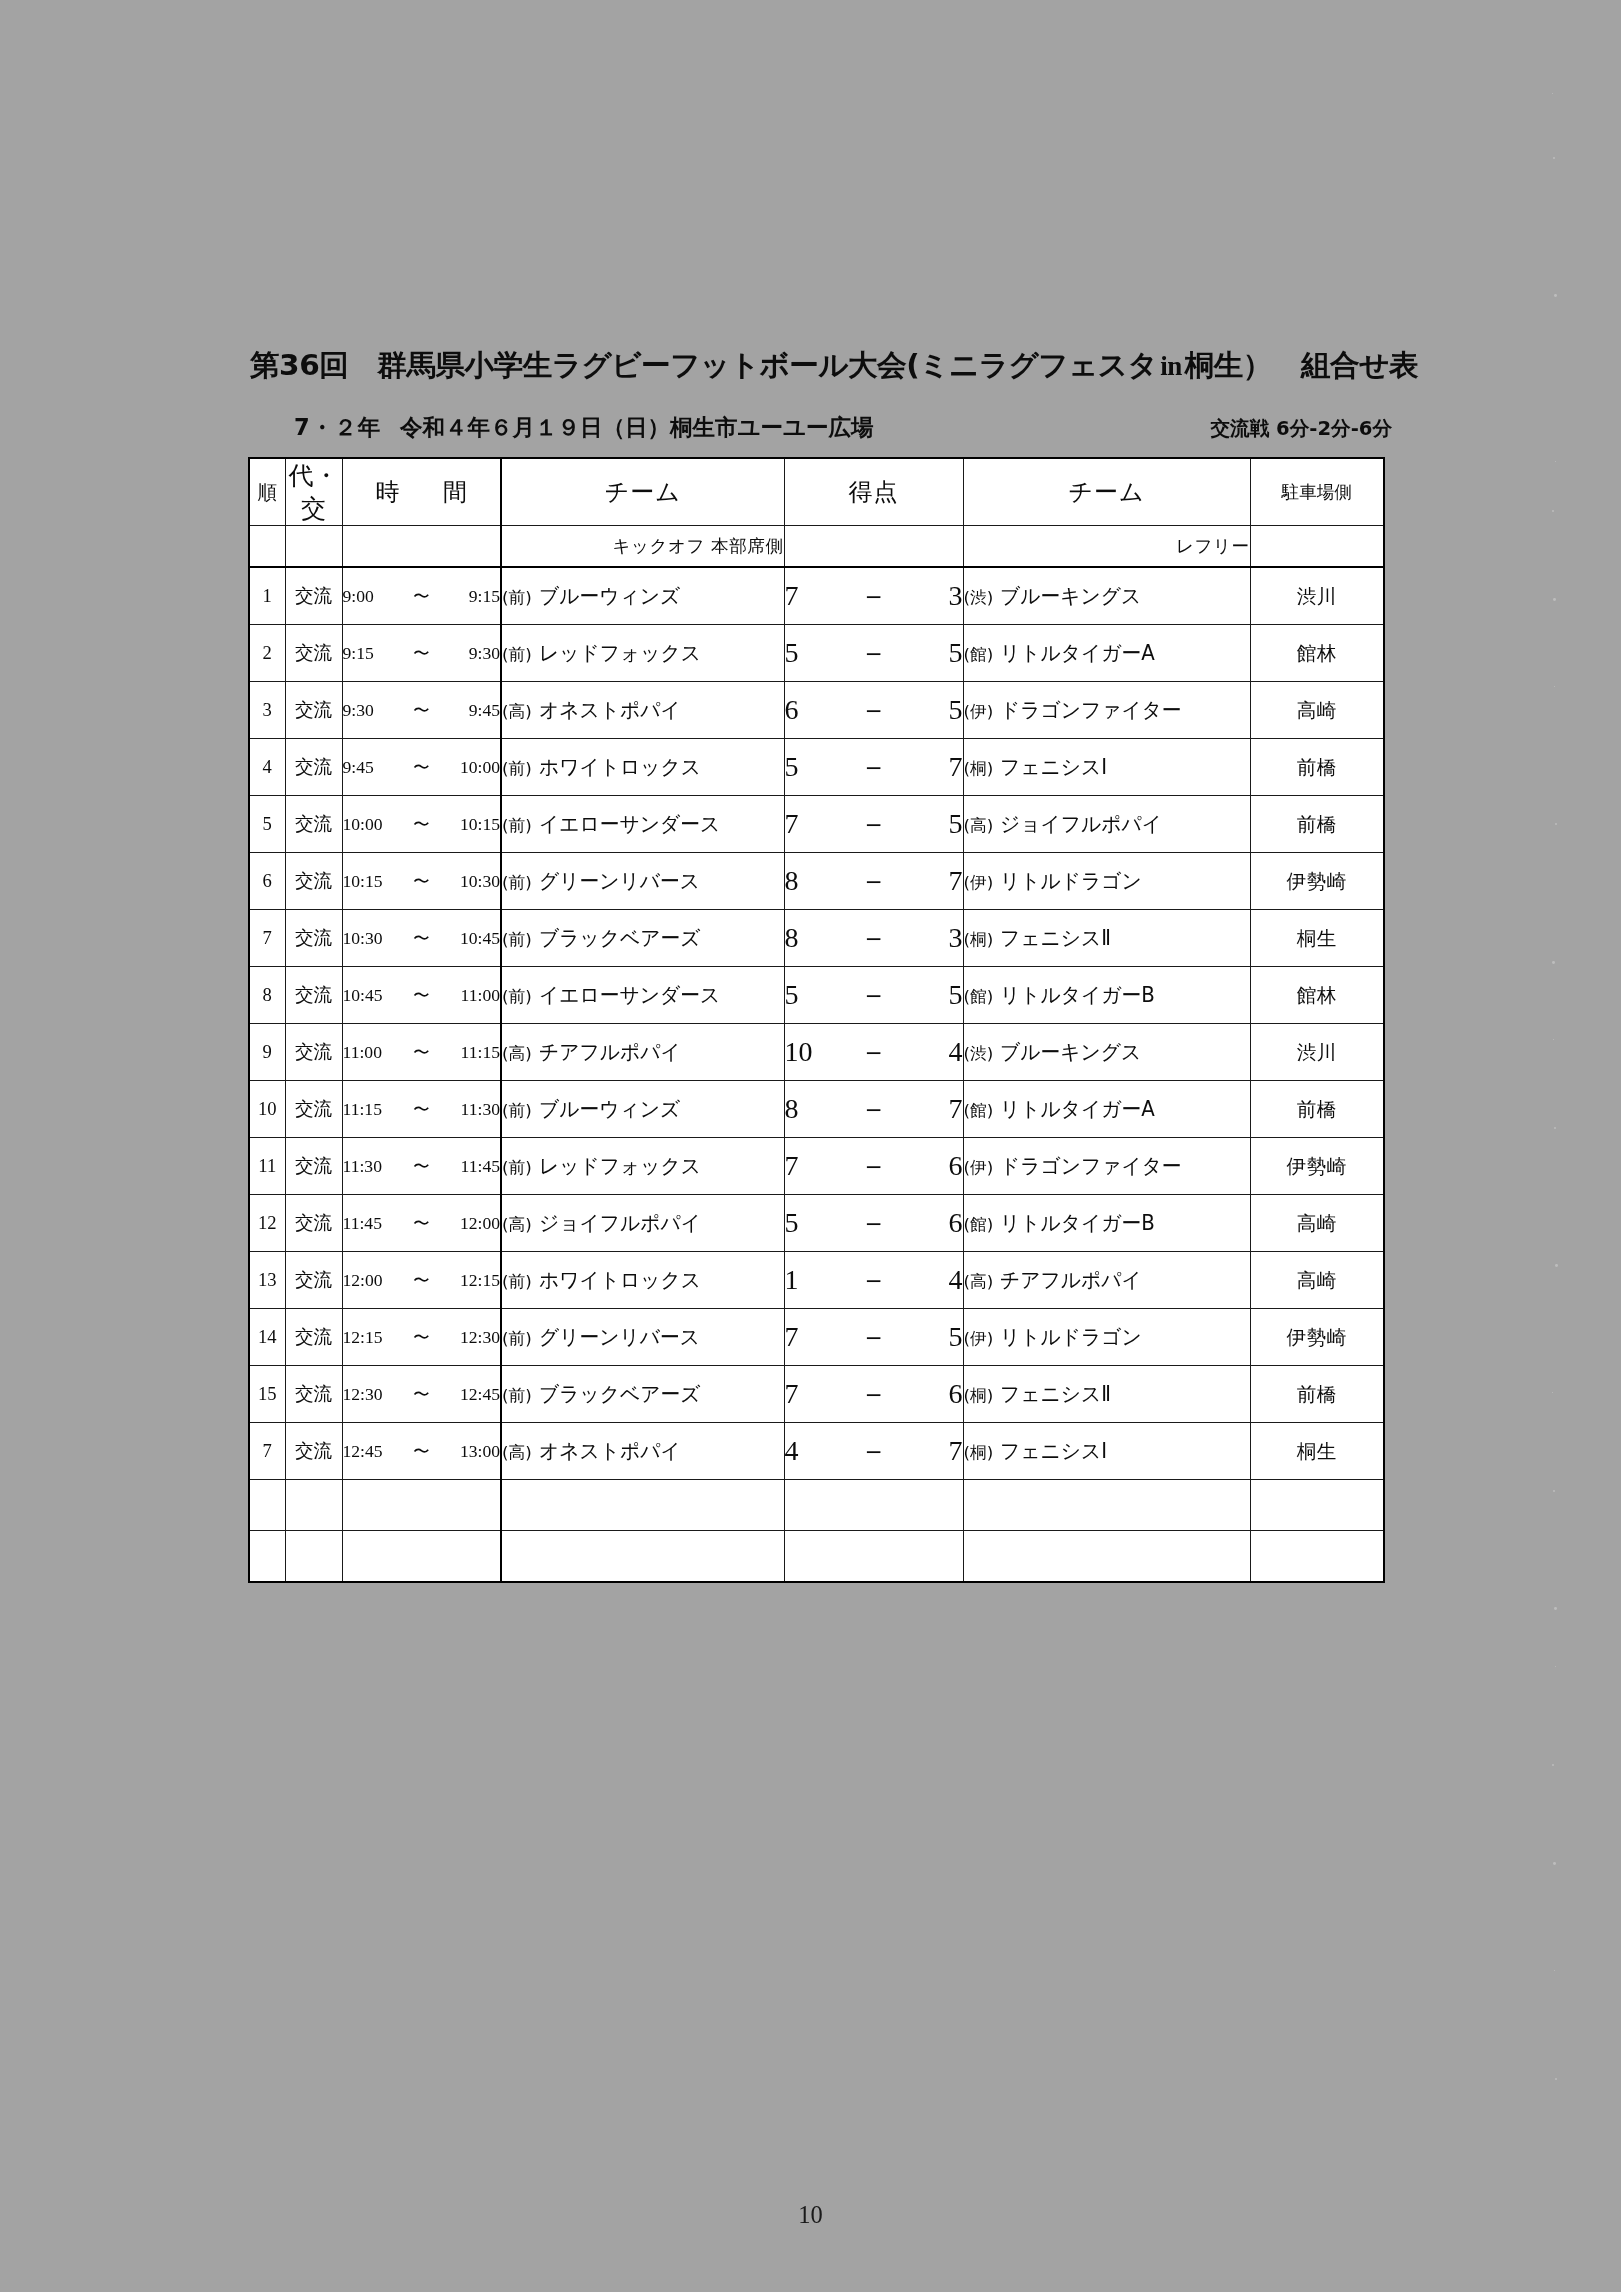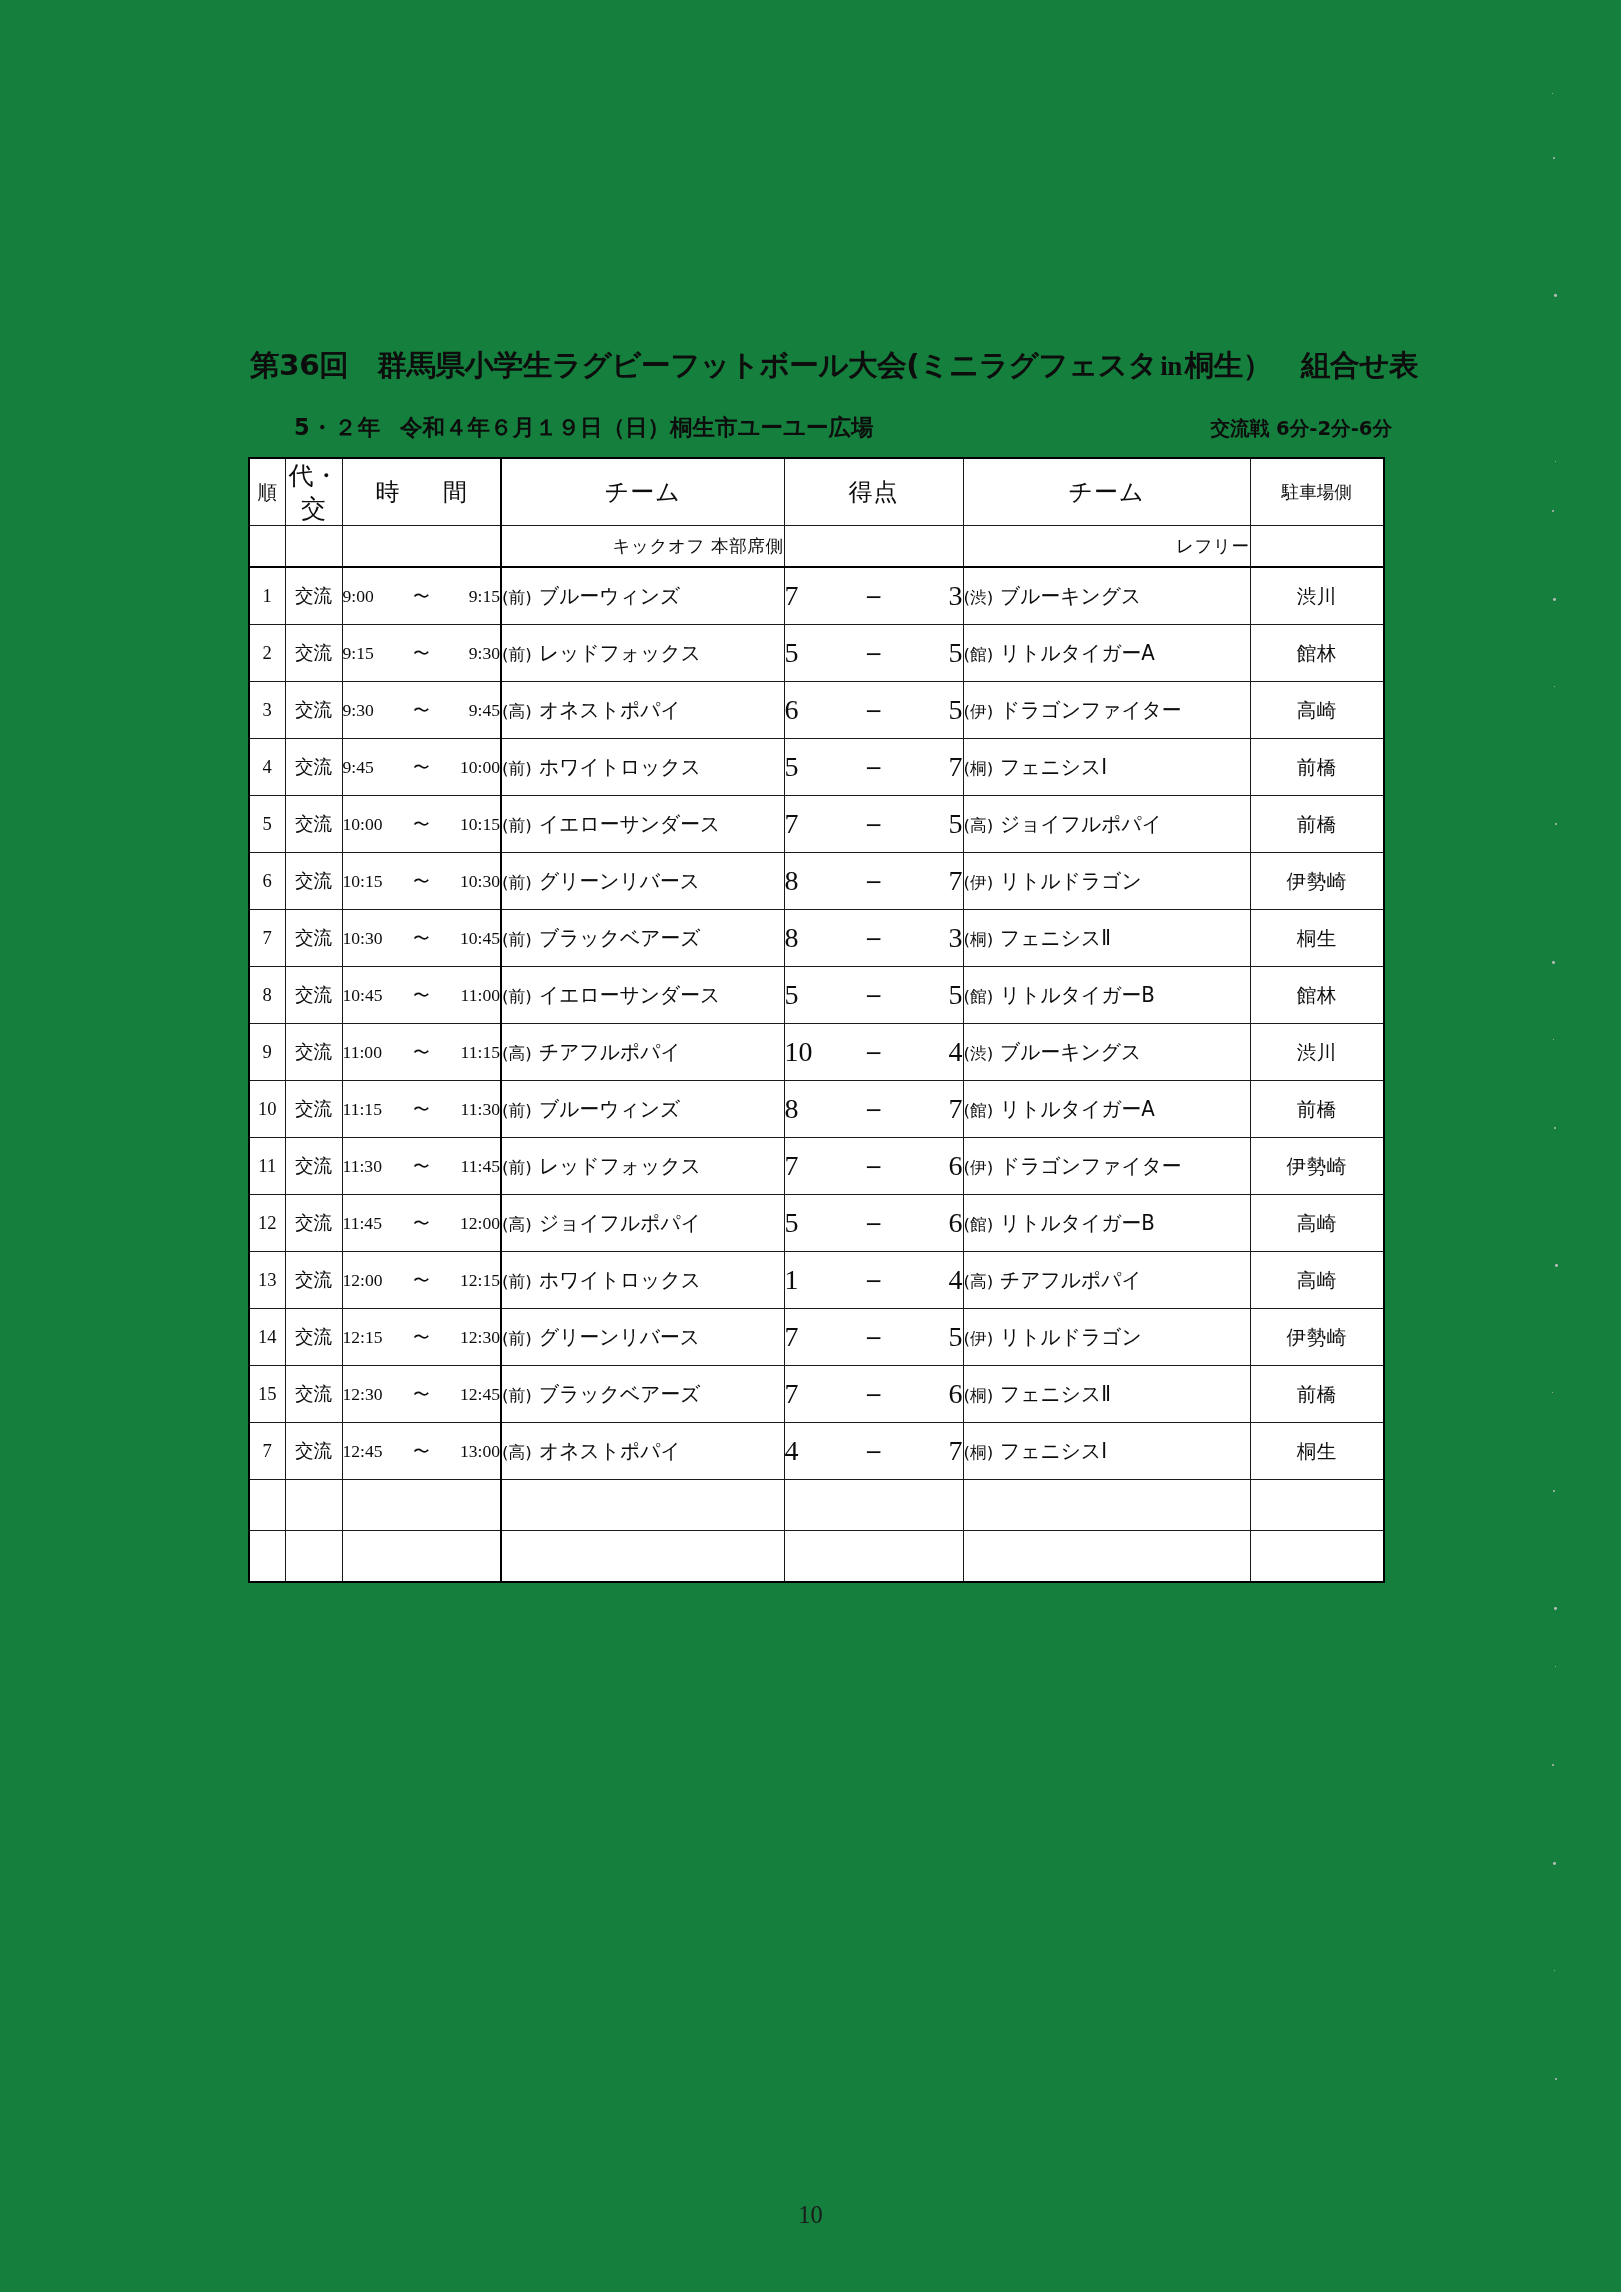--- a/index.html
+++ b/index.html
@@ -14,21 +14,21 @@
     position: relative;
     font-family: "DejaVu Sans", "Liberation Sans", sans-serif;
     color: #111111;
     overflow: hidden;
   }
 
   
   #sheet {
     position: absolute;
     inset: 0;
-    background: #15803d;
+    background: #a3a3a3;
   }
 
   
   .speckle {
     position: absolute;
     background: #bdbdbd;
     border-radius: 50%;
     pointer-events: none;
   }
 
@@ -232,21 +232,21 @@
   }
 </style>
 </head>
 <body>
 
 <div id="sheet">
 
   <h1 id="title"><span>第36回　群馬県小学生ラグビーフットボール大会(ミニラグフェスタ</span><span class="in-word">in</span><span>桐生）　組合せ表</span></h1>
 
   <div id="subtitle">
-    <span class="grade">5・２年</span>
+    <span class="grade">7・２年</span>
     <span class="datevenue">令和４年６月１９日（日）桐生市ユーユー広場</span>
     <span class="format">交流戦 6分-2分-6分</span>
   </div>
 
   <table id="match-table">
     <colgroup>
       <col class="c-no">
         <col class="c-type">
         <col class="c-time">
       <col class="c-teamA">

